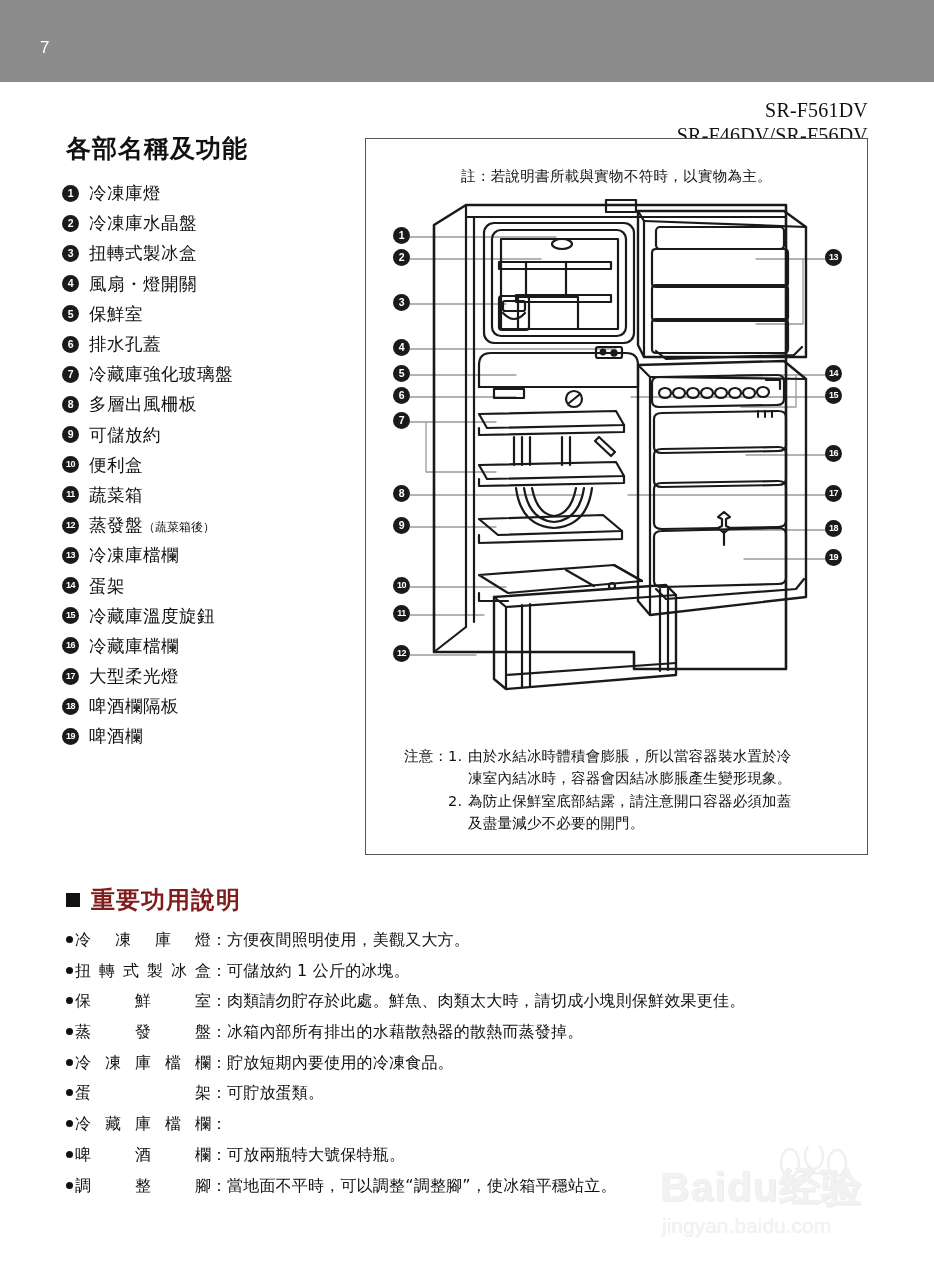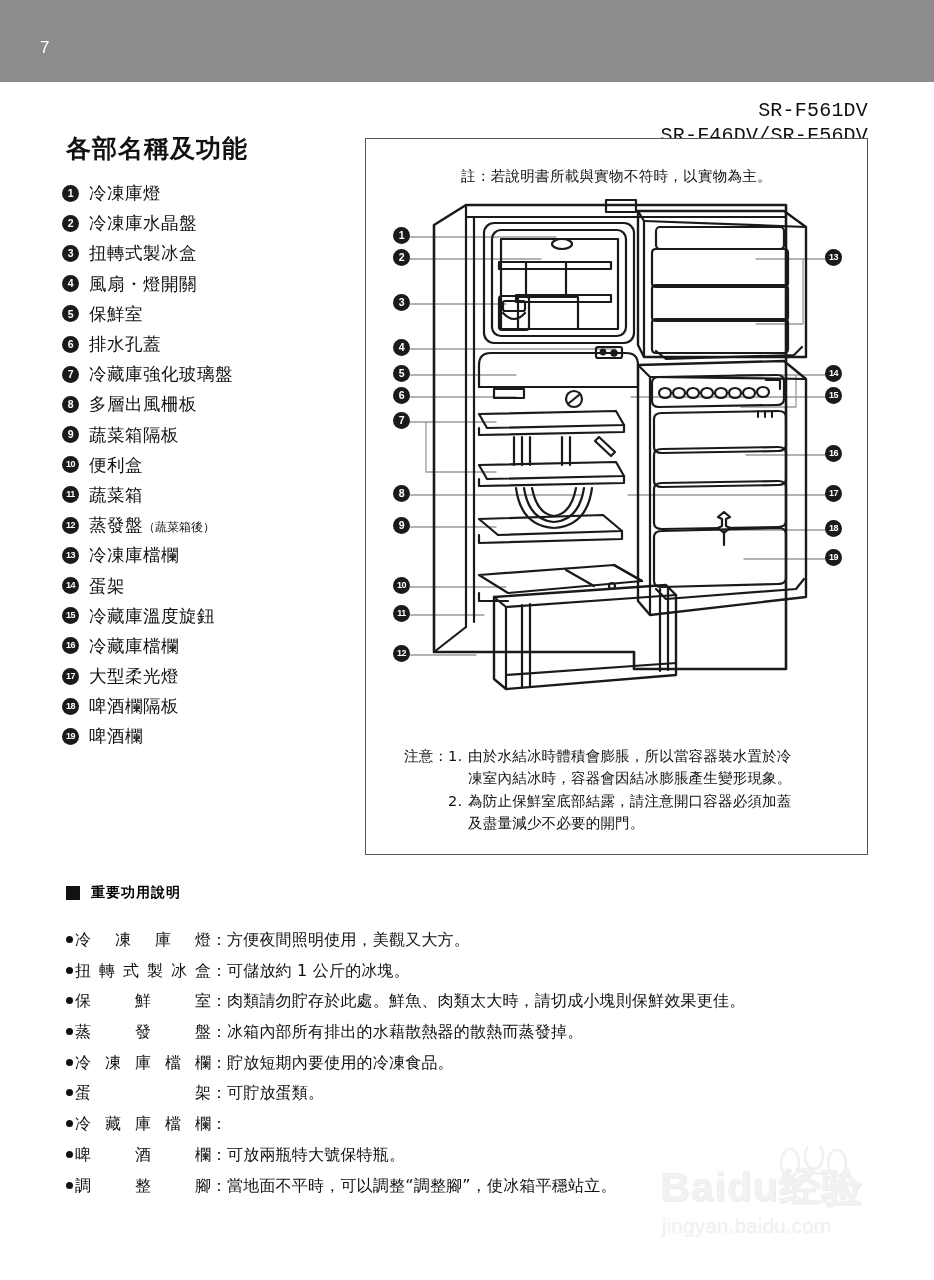--- a/index.html
+++ b/index.html
@@ -30,21 +30,21 @@
     font-size: 17px;
     font-family: "Liberation Sans", sans-serif;
     letter-spacing: 0.5px;
   }
 
   
   .model-block {
     position: absolute;
     right: 66px; top: 98px;
     text-align: right;
-    font-family: Liberation Mono, monospace;
+    font-family: Liberation Serif, serif;
     font-size: 20px;
     line-height: 1.25;
     color: #111;
     letter-spacing: 0.2px;
   }
 
   
   .section-title {
     position: absolute;
     left: 66px; top: 132px;
@@ -152,23 +152,23 @@
     letter-spacing: -0.5px;
   }
   .callout.two-digit { font-size: 9px; }
 
   
   .important-head {
     position: absolute;
     left: 66px; top: 884px;
     display: flex;
     align-items: center;
-    font-size: 14px;
+    font-size: 24px;
     font-weight: bold;
-    color: #000000;
+    color: #7f1d1d;
     letter-spacing: 1px;
   }
   .sq-bullet {
     width: 14px; height: 14px;
     background: #111;
     margin-right: 11px;
   }
 
   .func-list {
     position: absolute;
@@ -275,21 +275,21 @@
     <div class="part-item">
       <span class="num-badge">7</span>
       <span class="part-label"><span>冷藏庫強化玻璃盤</span></span>
     </div>
     <div class="part-item">
       <span class="num-badge">8</span>
       <span class="part-label"><span>多層出風柵板</span></span>
     </div>
     <div class="part-item">
       <span class="num-badge">9</span>
-      <span class="part-label"><span>蔬菜箱隔板</span></span>
+      <span class="part-label"><span>可儲放約</span></span>
     </div>
     <div class="part-item">
       <span class="num-badge two-digit">10</span>
       <span class="part-label"><span>便利盒</span></span>
     </div>
     <div class="part-item">
       <span class="num-badge two-digit">11</span>
       <span class="part-label"><span>蔬菜箱</span></span>
     </div>
     <div class="part-item">

